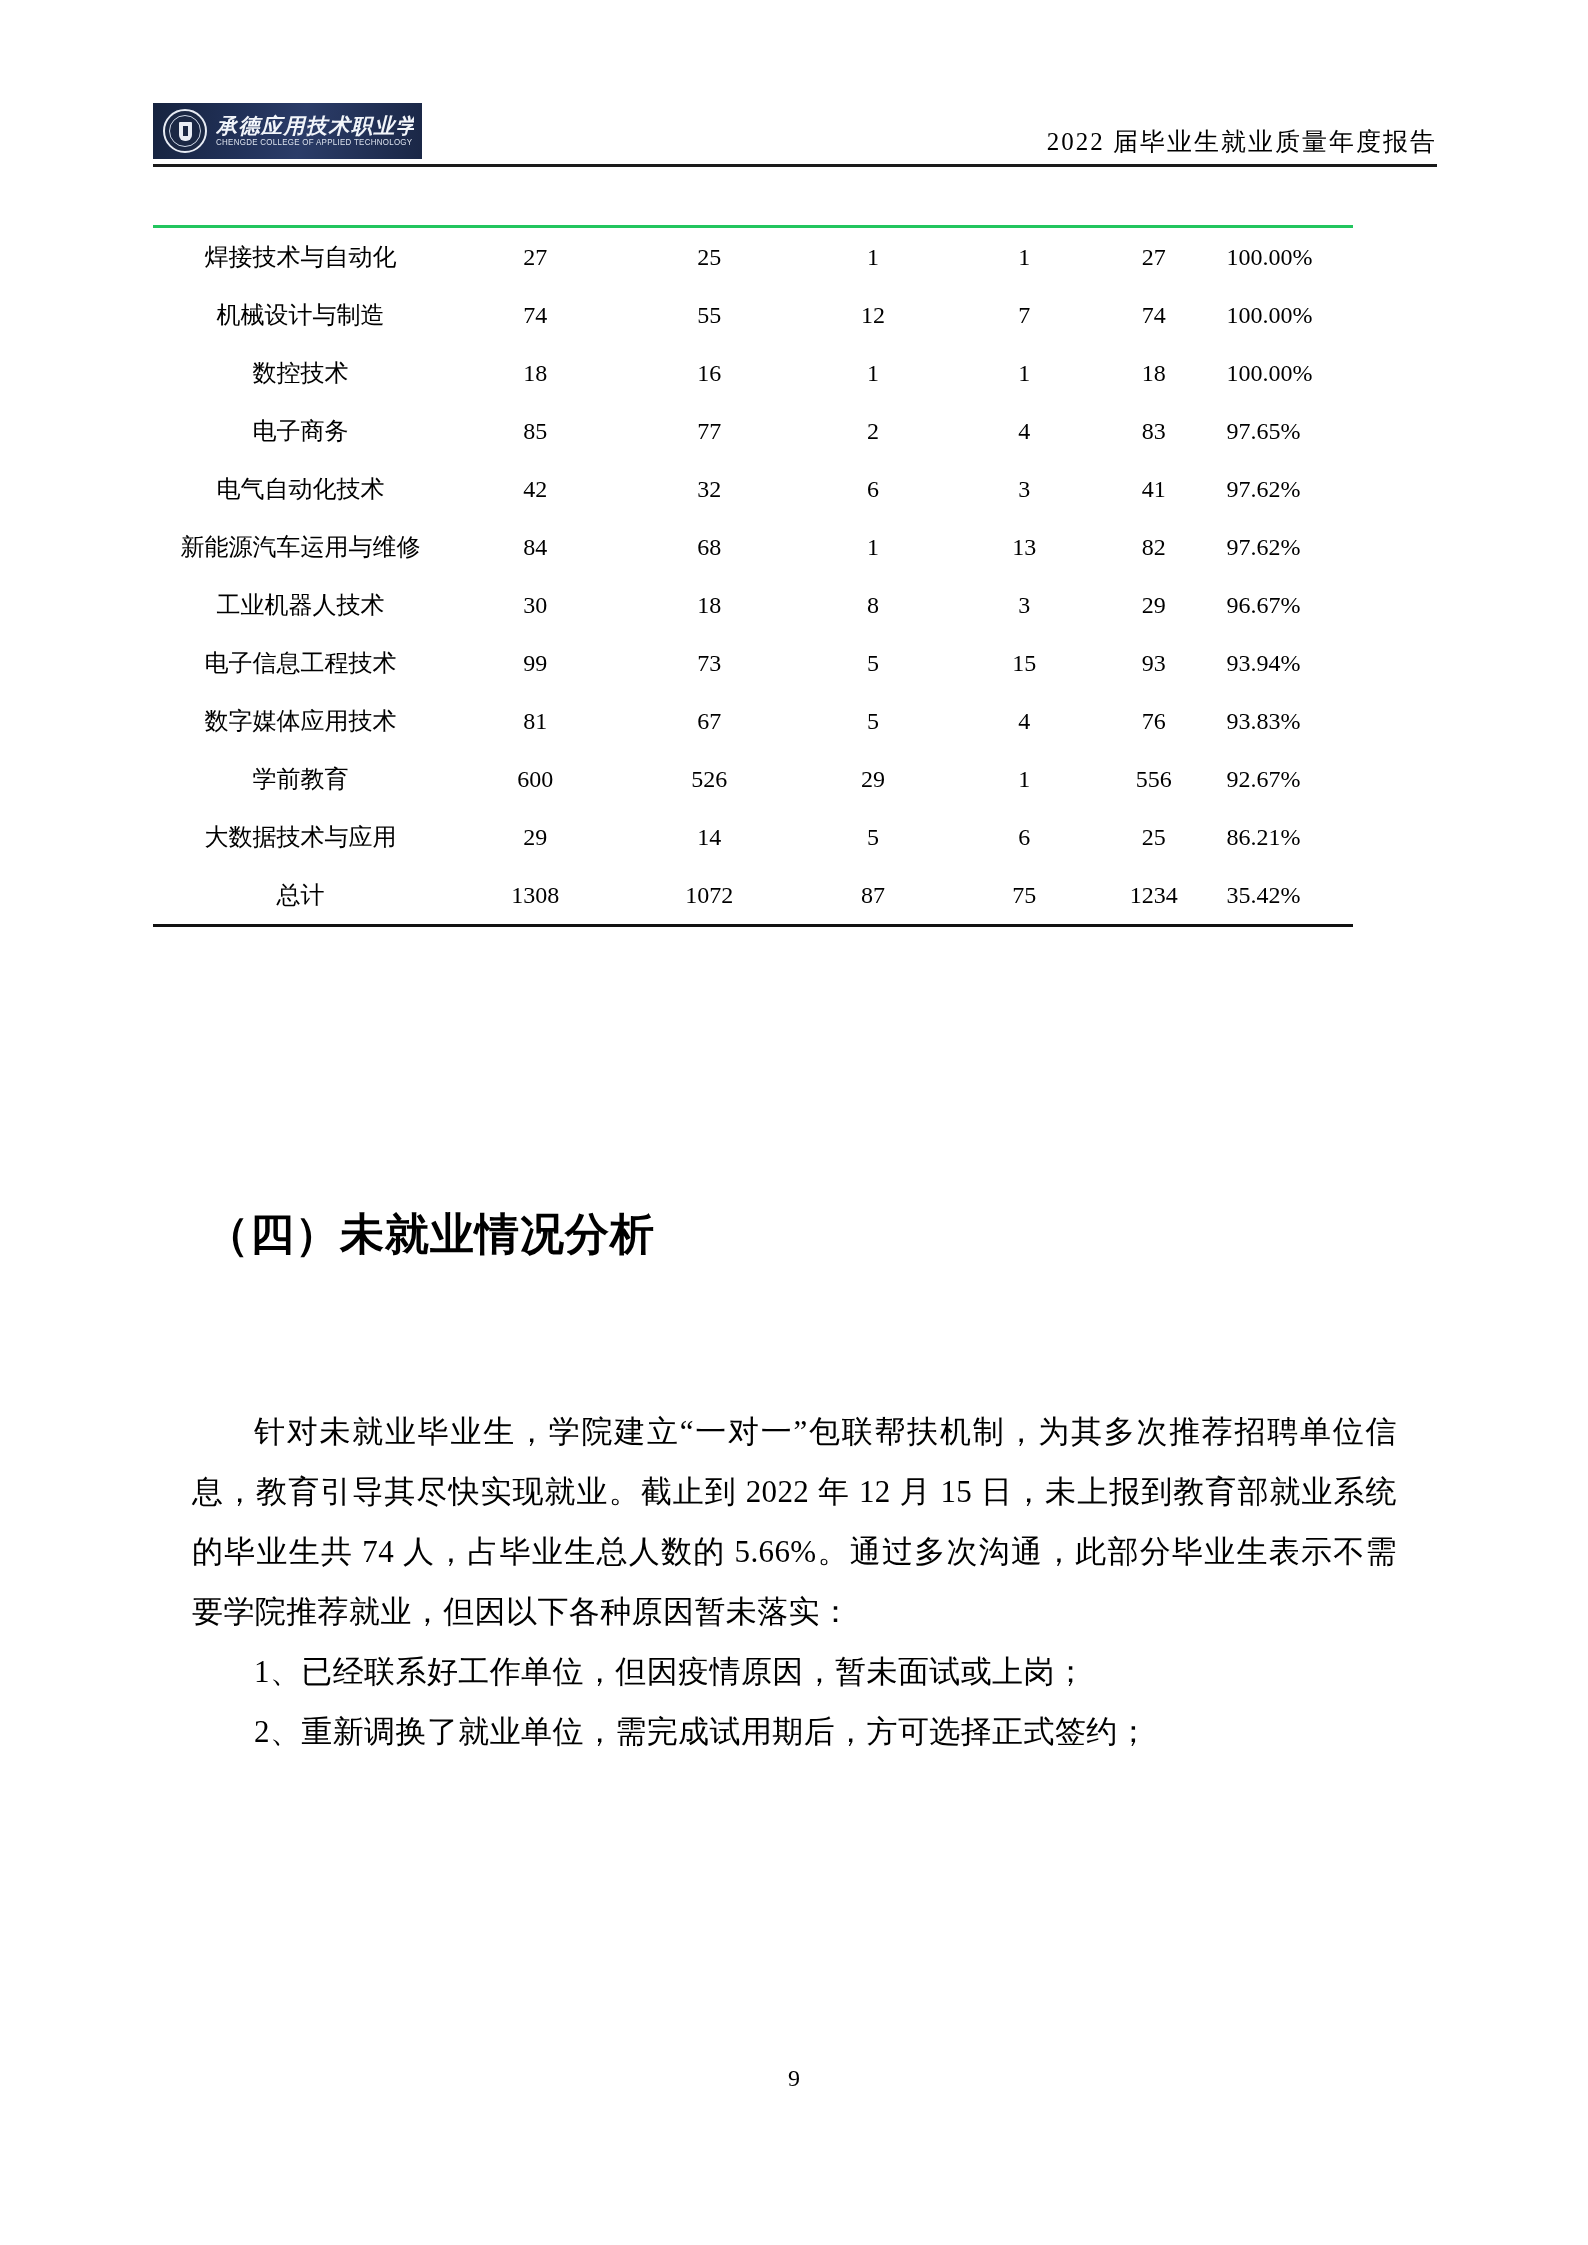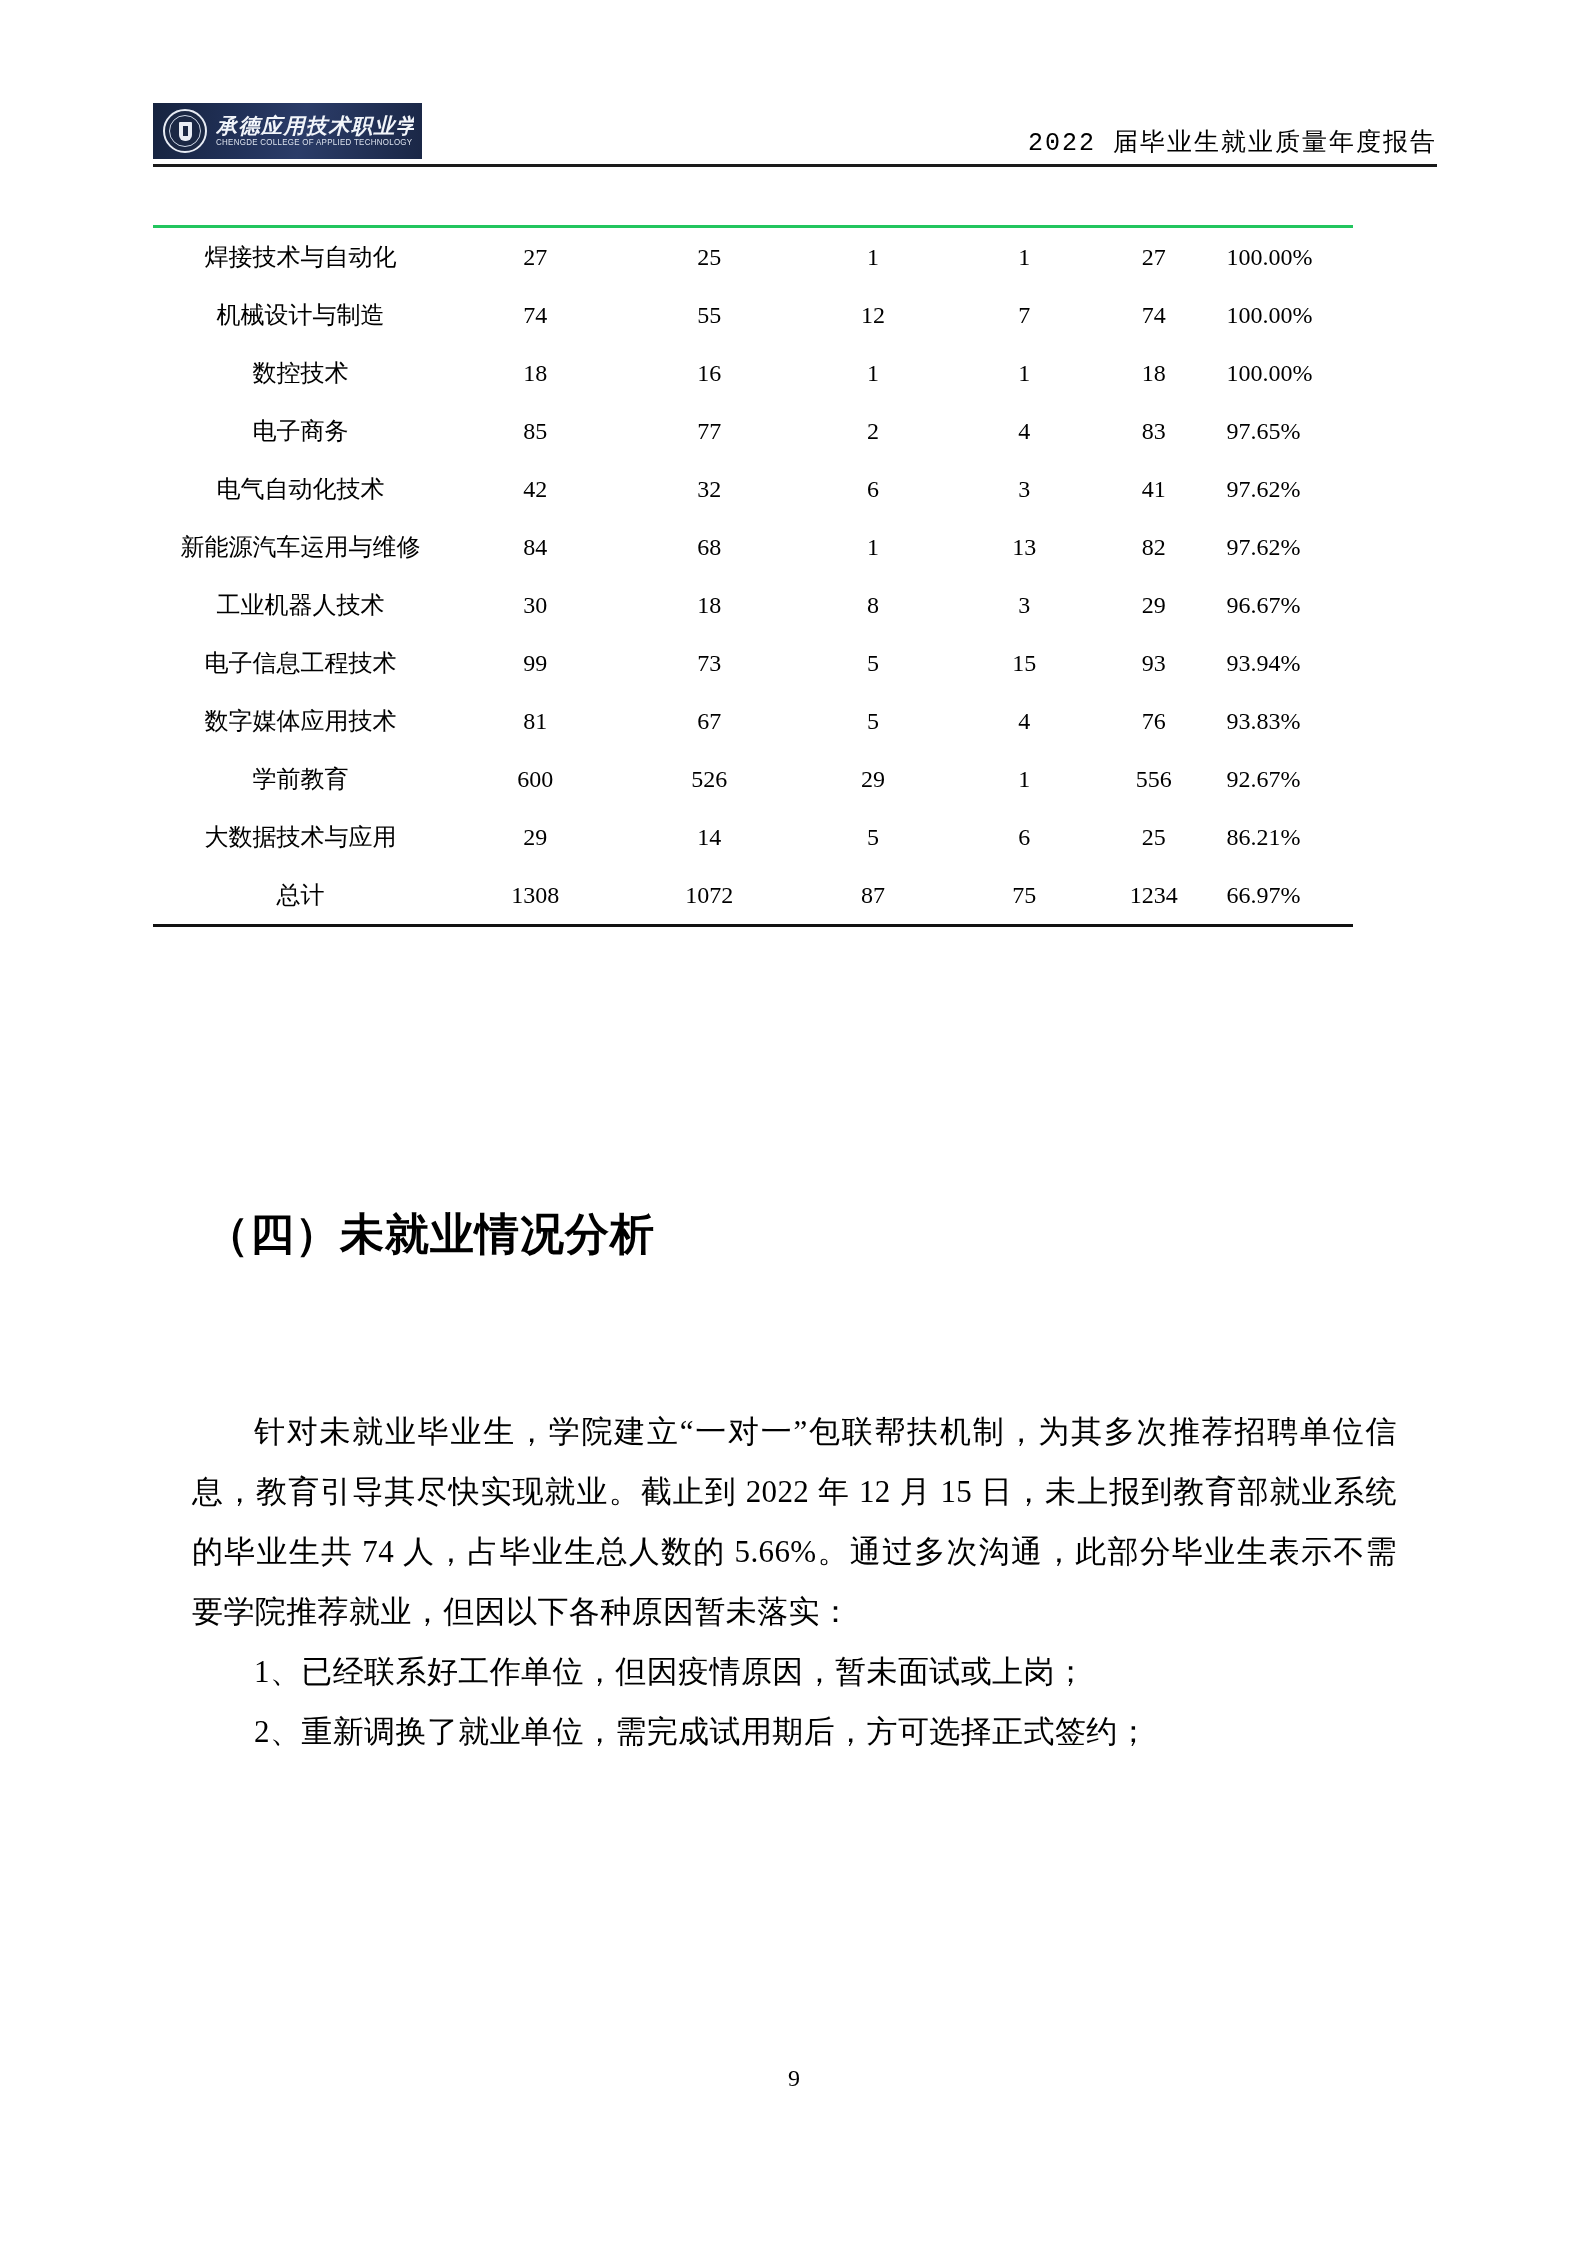--- a/index.html
+++ b/index.html
@@ -102,21 +102,21 @@
     letter-spacing: 0.3px;
     line-height: 1.3;
     white-space: nowrap;
     transform: scaleX(0.97);
     transform-origin: left center;
   }
   #header-title {
     position: absolute;
     right: 0;
     bottom: 6px;
-    font-family: Liberation Mono, monospace;
+    font-family: Liberation Serif, serif;
     font-size: 25px;
     letter-spacing: 2px;
     white-space: nowrap;
   }
 
   
   #stats-table {
     position: absolute;
     left: 153px;
     top: 225px;
@@ -299,21 +299,21 @@
           <td class="c-num5">25</td>
           <td class="c-rate">86.21%</td>
         </tr>
         <tr class="total-row">
           <td class="c-major">总计</td>
           <td class="c-num1">1308</td>
           <td class="c-num2">1072</td>
           <td class="c-num3">87</td>
           <td class="c-num4">75</td>
           <td class="c-num5">1234</td>
-          <td class="c-rate">66.97%</td>
+          <td class="c-rate">35.42%</td>
         </tr>
       </tbody>
   </table>
 
   <div id="section-heading">（四）未就业情况分析</div>
 
   <div id="body-copy">
       <p>针对未就业毕业生，学院建立“一对一”包联帮扶机制，为其多次推荐招聘单位信息，教育引导其尽快实现就业。截止到 2022 年 12 月 15 日，未上报到教育部就业系统的毕业生共 74 人，占毕业生总人数的 5.66%。通过多次沟通，此部分毕业生表示不需要学院推荐就业，但因以下各种原因暂未落实：</p>
       <p>1、已经联系好工作单位，但因疫情原因，暂未面试或上岗；</p>
       <p>2、重新调换了就业单位，需完成试用期后，方可选择正式签约；</p>

